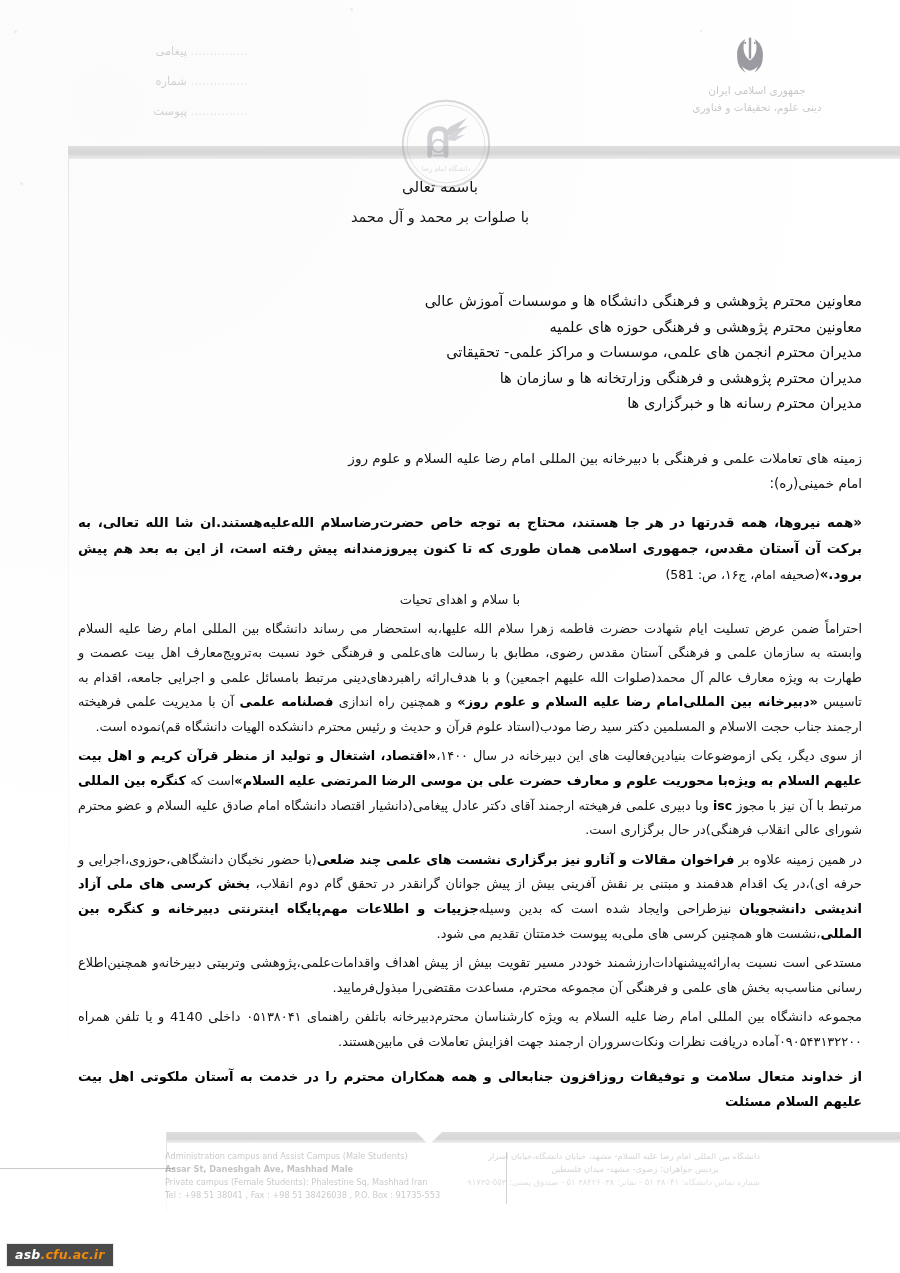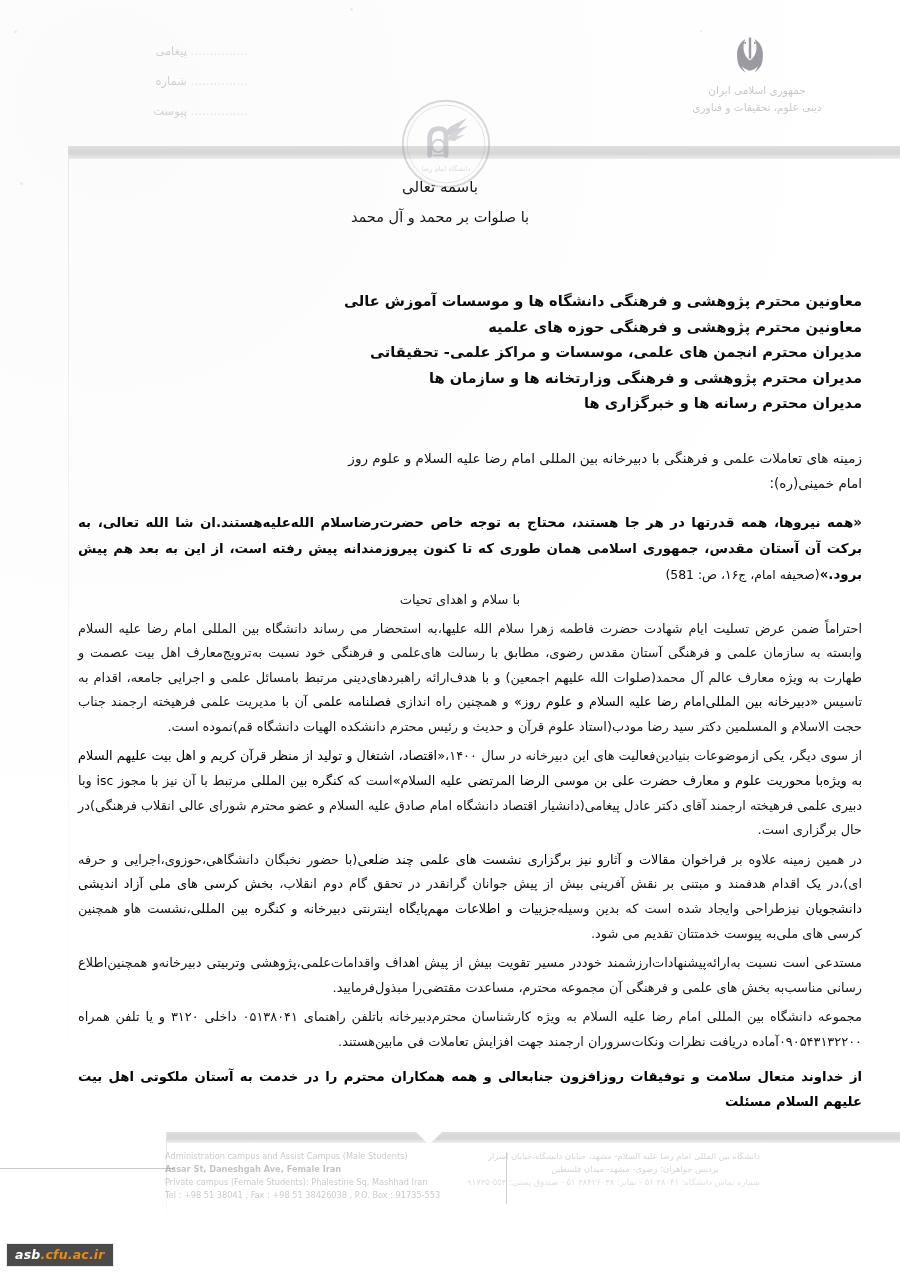--- a/index.html
+++ b/index.html
@@ -78,21 +78,21 @@
   }
   .bism{
     text-align:center;margin:0 0 0 0;
     font-size:15px;line-height:30px;color:#141414;
     padding-right:60px;
   }
   .bism .l2{font-size:14.5px;}
 
   .recipients{
     margin-top:56px;text-align:right;
-    font-weight:bold;font-size:14.6px;line-height:25.5px;
+    font-weight:normal;font-size:14.6px;line-height:25.5px;
     color:#0d0d0d;letter-spacing:-.1px;
   }
   .recipients div{white-space:nowrap;}
 
   .subject{
     margin-top:30px;font-size:13.6px;line-height:25px;color:#121212;
   }
   .subject .l2{display:block;}
 
   .quote{
@@ -103,21 +103,21 @@
 
   .greet{
     font-size:13px;line-height:24px;
     text-align:center;padding-right:20px;color:#161616;
   }
 
   p.para{
     margin:5px 0 0 0;font-size:12.9px;line-height:24.6px;
     text-align:justify;text-justify:inter-word;color:#141414;
   }
-  p.para b{font-weight:normal;color:#000;}
+  p.para b{font-weight:bold;color:#000;}
   .lat{direction:ltr;unicode-bidi:embed;font-size:12.4px;}
 
   p.closing{
     margin:9px 0 0 0;font-weight:bold;font-size:13.2px;line-height:25px;
     text-align:justify;color:#050505;
   }
 
   
   .footer{
     position:absolute;left:170px;top:1146px;width:600px;height:70px;
@@ -241,35 +241,35 @@
     <div class="quote">
       <span>«همه نیروها، همه قدرتها در هر جا هستند، محتاج به توجه خاص حضرت‌رضا‌سلام الله‌علیه‌هستند.ان شا الله تعالی، به برکت آن آستان مقدس، جمهوری اسلامی همان طوری که تا کنون پیروزمندانه پیش رفته است، از این به بعد هم پیش برود.»</span><span class="cite">(صحیفه امام، ج۱۶، ص: 581)</span>
     </div>
 
     <div class="greet">با سلام و اهدای تحیات</div>
 
     <p class="para"><span>احتراماً ضمن عرض تسلیت ایام شهادت حضرت فاطمه زهرا سلام الله علیها،به استحضار می رساند دانشگاه بین المللی امام رضا علیه السلام وابسته به سازمان علمی و فرهنگی آستان مقدس رضوی، مطابق با رسالت های‌علمی و فرهنگی خود نسبت به‌ترویج‌معارف اهل بیت عصمت و طهارت به ویژه معارف عالم آل محمد(صلوات الله علیهم اجمعین) و با هدف‌ارائه راهبردهای‌دینی مرتبط بامسائل علمی و اجرایی جامعه، اقدام به تاسیس </span><b>«دبیرخانه بین المللی‌امام رضا علیه السلام و علوم روز»</b><span> و همچنین راه اندازی </span><b>فصلنامه علمی</b><span> آن با مدیریت علمی فرهیخته ارجمند جناب حجت الاسلام و المسلمین دکتر سید رضا مودب(استاد علوم قرآن و حدیث و رئیس محترم دانشکده الهیات دانشگاه قم)نموده است.</span></p>
     <p class="para"><span>از سوی دیگر، یکی از‌موضوعات بنیادین‌فعالیت های این دبیرخانه در سال ۱۴۰۰،</span><b>«اقتصاد، اشتغال و تولید از منظر قرآن کریم و اهل بیت علیهم السلام به ویژه‌با محوریت علوم و معارف حضرت علی بن موسی الرضا المرتضی علیه السلام»</b><span>است که </span><b>کنگره بین المللی</b><span> مرتبط با آن نیز با مجوز </span><b class="lat">isc</b><span> و‌با دبیری علمی فرهیخته ارجمند آقای دکتر عادل پیغامی(دانشیار اقتصاد دانشگاه امام صادق علیه السلام و عضو محترم شورای عالی انقلاب فرهنگی)در حال برگزاری است.</span></p>
     <p class="para"><span>در همین زمینه علاوه بر </span><b>فراخوان مقالات و آثار</b><b>و نیز برگزاری </b><b>نشست های علمی چند ضلعی</b><span>(با حضور نخبگان دانشگاهی،حوزوی،اجرایی و حرفه ای)،در یک اقدام هدفمند و مبتنی بر نقش آفرینی بیش از پیش جوانان گرانقدر در تحقق گام دوم انقلاب، </span><b>بخش کرسی های ملی آزاد اندیشی دانشجویان</b><span> نیز‌طراحی و‌ایجاد شده است که بدین وسیله‌</span><b>جزییات و اطلاعات مهم‌پایگاه اینترنتی دبیرخانه و کنگره بین المللی</b><span>،نشست ها‌و همچنین کرسی های ملی‌به پیوست خدمتتان تقدیم می شود.</span></p>
     <p class="para"><span>مستدعی است نسبت به‌ارائه‌پیشنهادات‌ارزشمند خوددر مسیر تقویت بیش از پیش اهداف و‌اقدامات‌علمی،پژوهشی و‌تربیتی دبیرخانه‌و همچنین‌اطلاع رسانی مناسب‌به بخش های علمی و فرهنگی آن مجموعه محترم، مساعدت مقتضی‌را مبذول‌فرمایید.</span></p>
-    <p class="para"><span>مجموعه دانشگاه بین المللی امام رضا علیه السلام به ویژه کارشناسان محترم‌دبیرخانه با‌تلفن راهنمای ۰۵۱۳۸۰۴۱ داخلی ۳۱۲۰ و یا تلفن همراه ۰۹۰۵۴۳۱۳۲۲۰۰آماده دریافت نظرات و‌نکات‌سروران ارجمند جهت افزایش تعاملات فی مابین‌هستند.</span></p>
+    <p class="para"><span>مجموعه دانشگاه بین المللی امام رضا علیه السلام به ویژه کارشناسان محترم‌دبیرخانه با‌تلفن راهنمای ۰۵۱۳۸۰۴۱ داخلی 4140 و یا تلفن همراه ۰۹۰۵۴۳۱۳۲۲۰۰آماده دریافت نظرات و‌نکات‌سروران ارجمند جهت افزایش تعاملات فی مابین‌هستند.</span></p>
 
     <p class="closing">از خداوند متعال سلامت و توفیقات روزافزون جنابعالی و همه همکاران محترم را در خدمت به آستان ملکوتی اهل بیت علیهم السلام مسئلت</p>
   </div>
 
   <div class="footer">
     <div class="f-sep"></div>
     <div class="f-fa">
       <div>دانشگاه بین المللی امام رضا علیه السلام- مشهد، خیابان دانشگاه،خیابان اسرار</div>
       <div>پردیس خواهران: رضوی- مشهد- میدان فلسطین</div>
       <div class="strong">شماره تماس دانشگاه: ۳۸۰۴۱ ۵۱ - نمابر: ۳۸۴۲۶۰۳۸ ۵۱ - صندوق پستی: ۵۵۳-۹۱۷۳۵</div>
     </div>
     <div class="f-en">
       <div>Administration campus and Assist Campus (Male Students)</div>
-      <div class="bolder">Assar St, Daneshgah Ave, Female Iran</div>
+      <div class="bolder">Assar St, Daneshgah Ave, Mashhad Male</div>
       <div>Private campus (Female Students): Phalestine Sq, Mashhad Iran</div>
       <div>Tel : +98 51 38041 , Fax : +98 51 38426038 , P.O. Box : 91735-553</div>
     </div>
   </div>
 
   <div class="watermark">
     <span>asb</span><span class="dom">.cfu.ac.ir</span>
   </div>
 
 </div>

